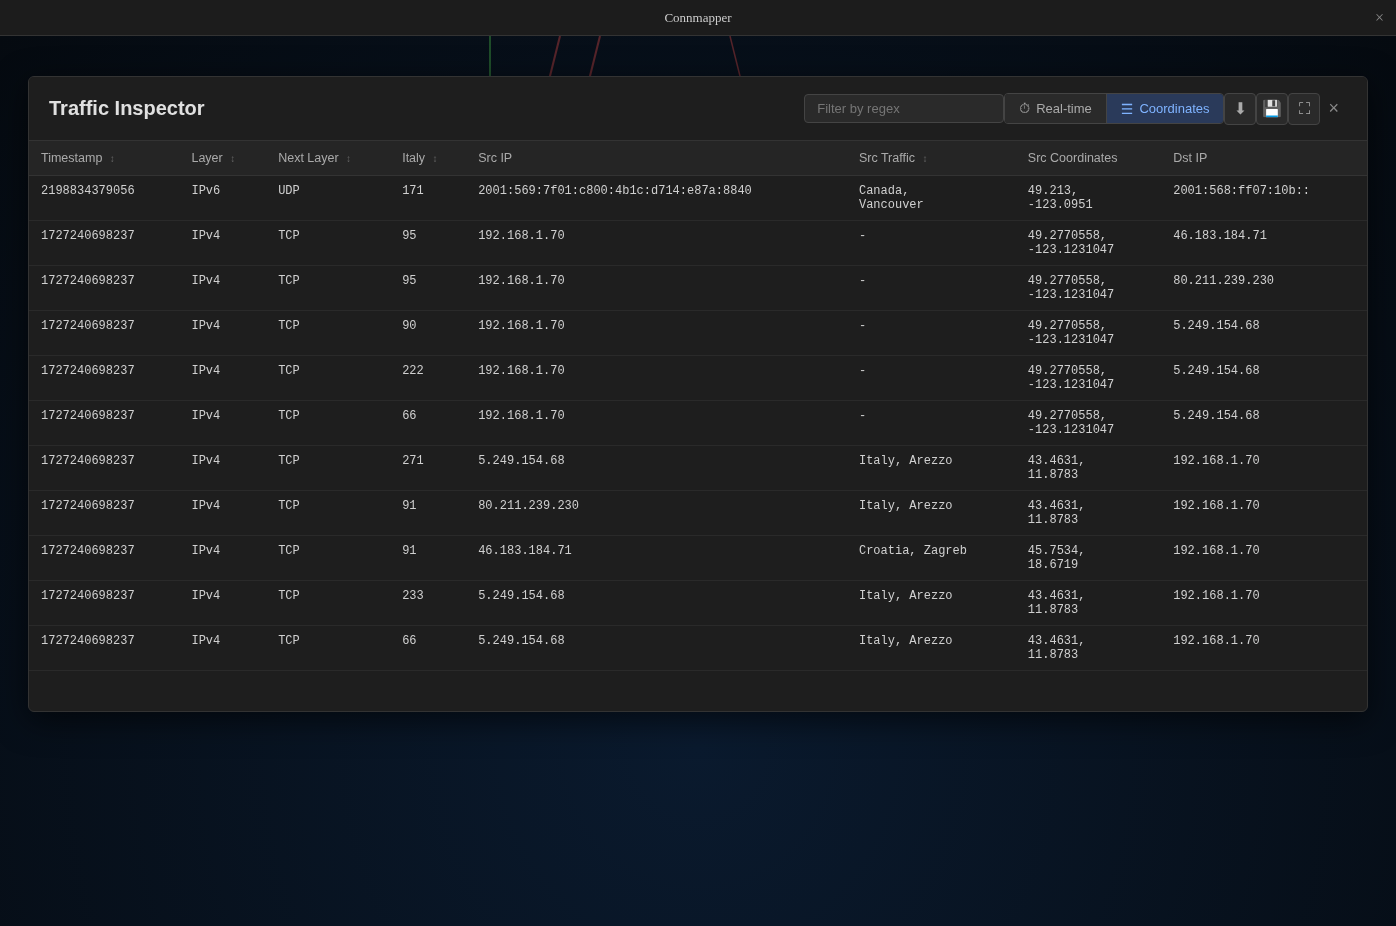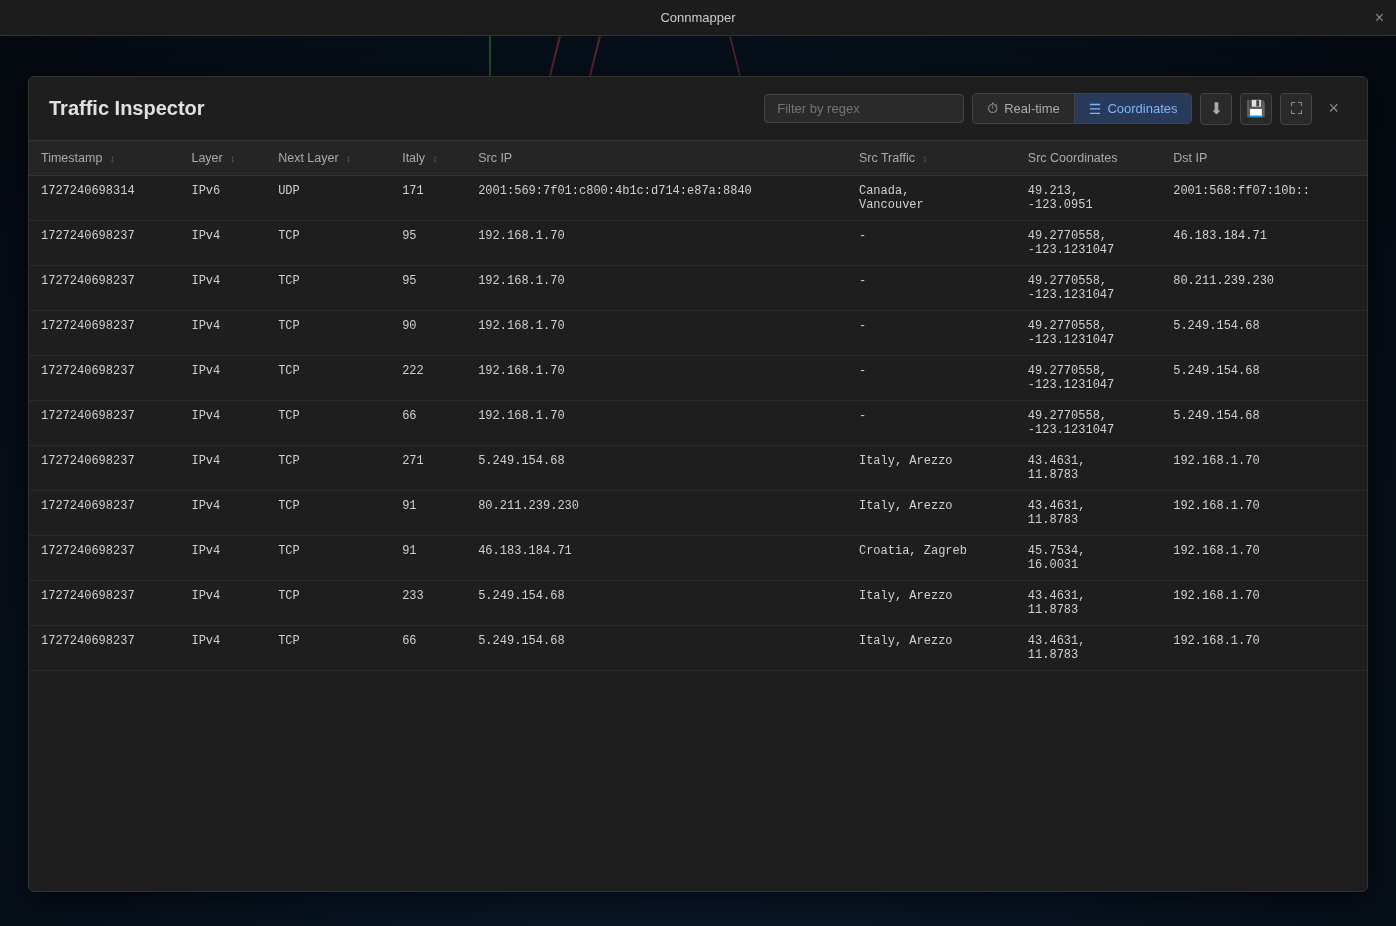--- a/index.html
+++ b/index.html
@@ -20,20 +20,21 @@
     
     .title-bar {
       width: 1396px;
       height: 36px;
       background: #1c1c1c;
       display: flex;
       align-items: center;
       justify-content: center;
       position: relative;
       border-bottom: 1px solid #333;
+      font-family: Liberation Serif, serif;
     }
     .title-bar-title {
       color: #ccc;
       font-size: 13px;
     }
     .title-bar-close {
       position: absolute;
       right: 12px;
       top: 50%;
       transform: translateY(-50%);
@@ -60,21 +61,21 @@
       position: absolute;
       top: 0; left: 0; right: 0; bottom: 0;
       background: radial-gradient(ellipse at 50% 80%, #0a1a2e 0%, #050a10 100%);
     }
 
     
     .inspector-panel {
       position: relative;
       margin-top: 40px;
       width: 1340px;
-      height: 816px;
+      height: 636px;
       background: #1e1e1e;
       border-radius: 6px;
       border: 1px solid #333;
       display: flex;
       flex-direction: column;
       overflow: hidden;
       box-shadow: 0 8px 32px rgba(0,0,0,0.6);
     }
 
     
@@ -89,21 +90,20 @@
       flex-shrink: 0;
     }
     .panel-title {
       font-size: 20px;
       font-weight: 600;
       color: #e0e0e0;
     }
     .header-controls {
       display: flex;
       align-items: center;
-      gap: 8px;
     }
     .filter-input {
       background: #2a2a2a;
       border: 1px solid #444;
       border-radius: 4px;
       padding: 6px 12px;
       color: #888;
       font-size: 13px;
       width: 200px;
       outline: none;
@@ -287,21 +287,21 @@
             <th>
               <span>Src Coordinates</span>
             </th>
             <th>
               <span>Dst IP</span>
             </th>
           </tr>
         </thead>
         <tbody id="table-body">
         <tr>
-              <td style="white-space: pre-wrap;">1727240698314</td>
+              <td style="white-space: pre-wrap;">2198834379056</td>
               <td style="white-space: pre-wrap;">IPv6</td>
               <td style="white-space: pre-wrap;">UDP</td>
               <td style="white-space: pre-wrap;">171</td>
               <td style="white-space: pre-wrap;">2001:569:7f01:c800:4b1c:d714:e87a:8840</td>
               <td style="white-space: pre-wrap;">Canada,
 Vancouver</td>
               <td style="white-space: pre-wrap;">49.213,
 -123.0951</td>
               <td style="white-space: pre-wrap;">2001:568:ff07:10b::</td>
             </tr>
@@ -383,21 +383,21 @@
               <td style="white-space: pre-wrap;">192.168.1.70</td>
             </tr>
             <tr>
               <td style="white-space: pre-wrap;">1727240698237</td>
               <td style="white-space: pre-wrap;">IPv4</td>
               <td style="white-space: pre-wrap;">TCP</td>
               <td style="white-space: pre-wrap;">91</td>
               <td style="white-space: pre-wrap;">46.183.184.71</td>
               <td style="white-space: pre-wrap;">Croatia, Zagreb</td>
               <td style="white-space: pre-wrap;">45.7534,
-16.0031</td>
+18.6719</td>
               <td style="white-space: pre-wrap;">192.168.1.70</td>
             </tr>
             <tr>
               <td style="white-space: pre-wrap;">1727240698237</td>
               <td style="white-space: pre-wrap;">IPv4</td>
               <td style="white-space: pre-wrap;">TCP</td>
               <td style="white-space: pre-wrap;">233</td>
               <td style="white-space: pre-wrap;">5.249.154.68</td>
               <td style="white-space: pre-wrap;">Italy, Arezzo</td>
               <td style="white-space: pre-wrap;">43.4631,

